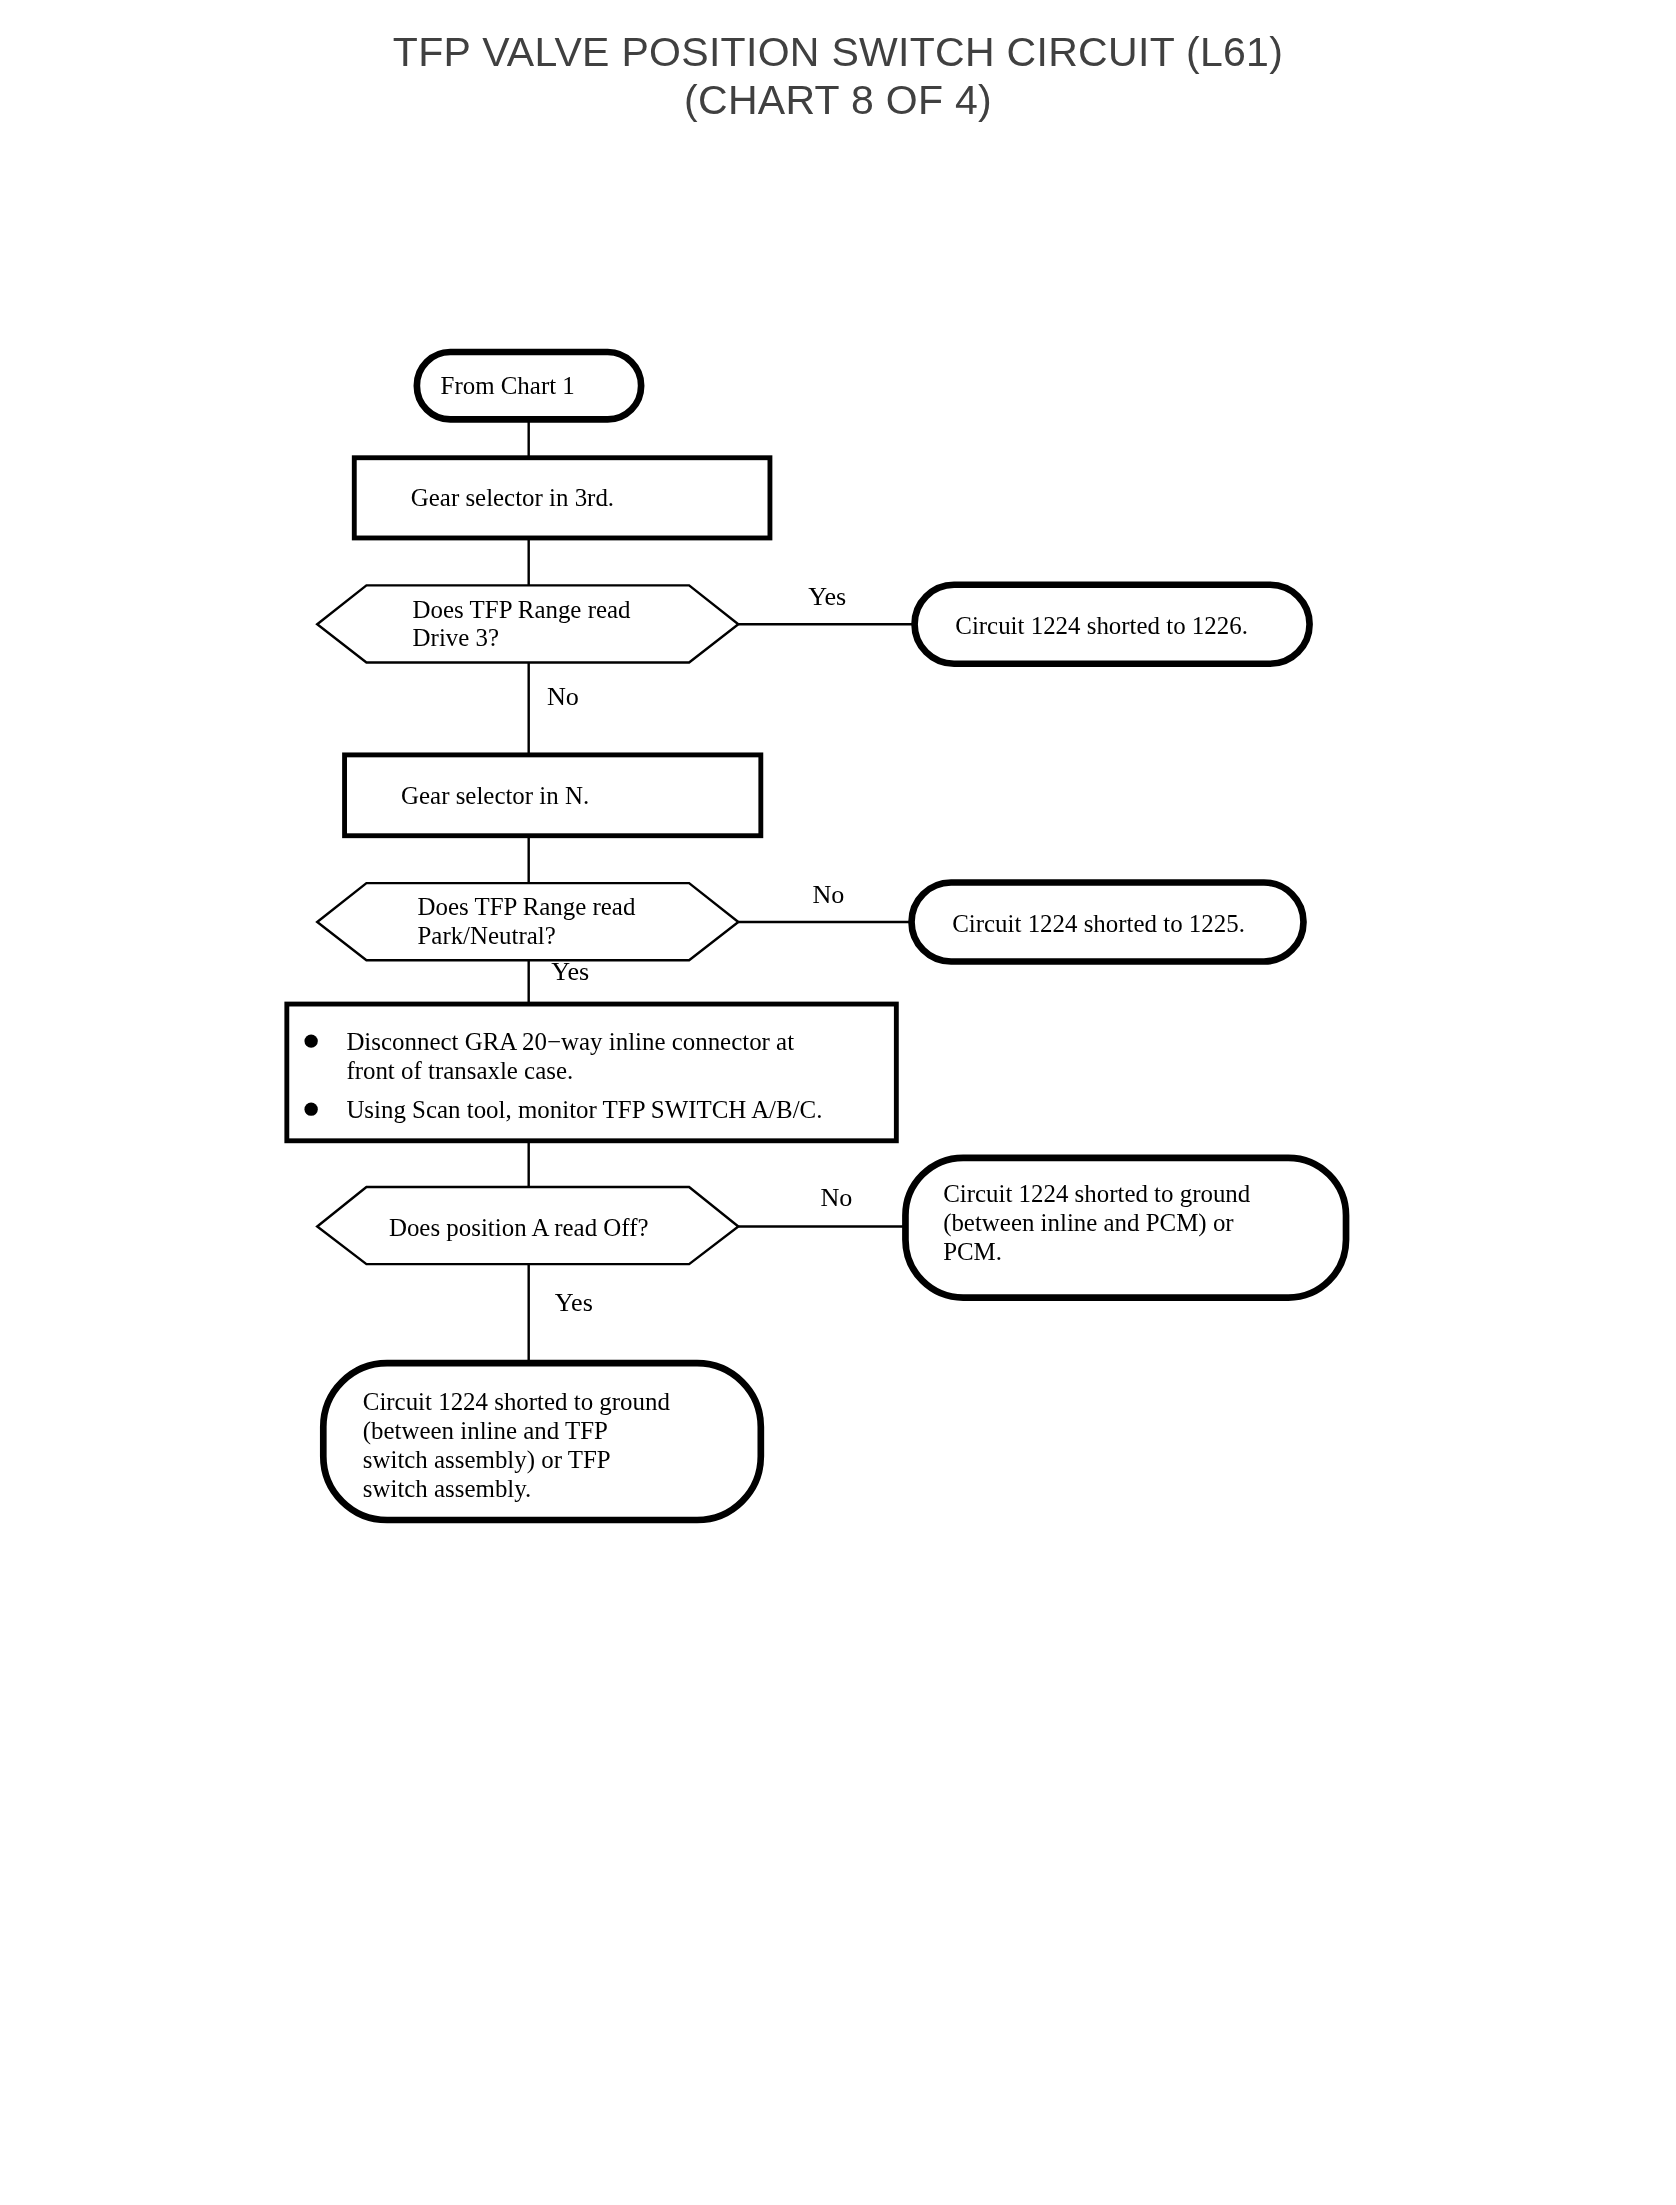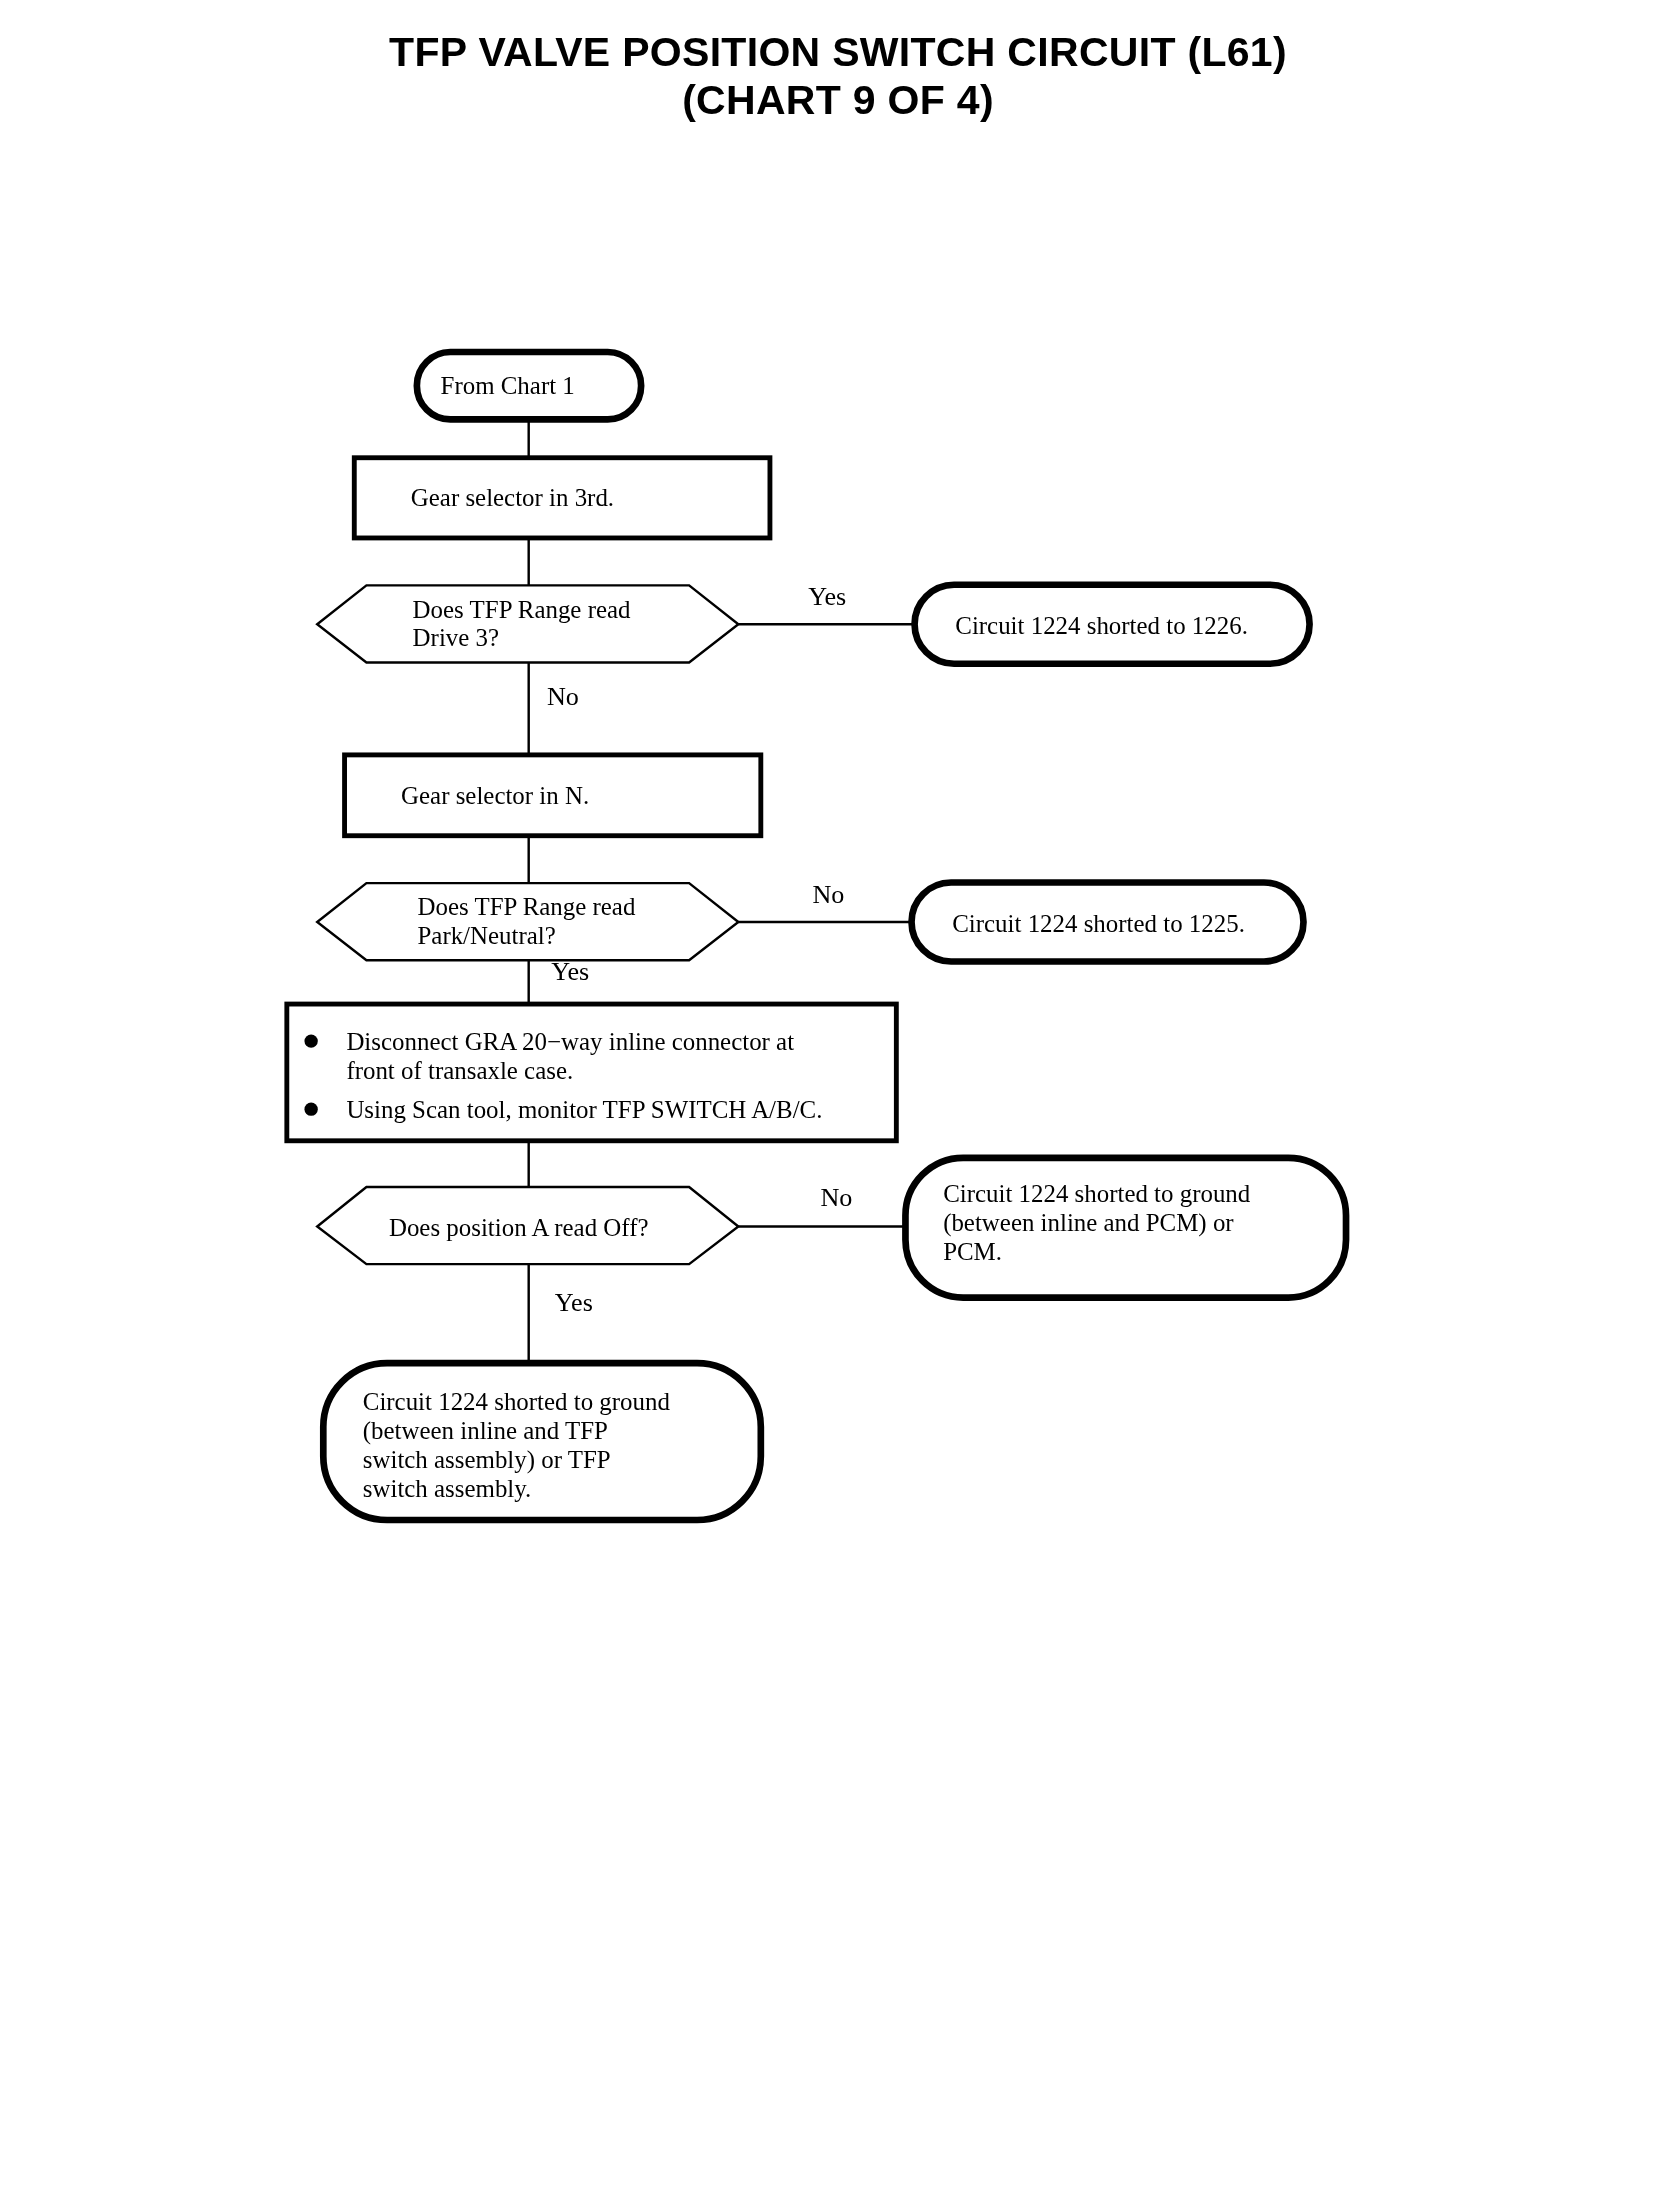--- a/index.html
+++ b/index.html
@@ -25,22 +25,22 @@
   .title-block {
     position: absolute;
     left: 0;
     top: 28px;
     width: 1676px;
     text-align: center;
     font-family: "Liberation Sans", sans-serif;
     font-size: 41px;
     line-height: 1.18;
     letter-spacing: 0.3px;
-    color: #000000;
-    font-weight: 700;
+    color: #404040;
+    font-weight: 400;
   }
   .title-line { display: block; white-space: pre; }
   svg.flow {
     position: absolute;
     left: 0;
     top: 0;
     width: 1676px;
     height: 2205px;
   }
   svg.flow text {
@@ -57,21 +57,21 @@
   .conn        { stroke: #000000; stroke-width: 4; fill: none; }
   .bullet-dot  { fill: #000000; }
 </style>
 </head>
 <body>
 
 <div id="page">
 
   <div class="title-block">
     <span class="title-line">TFP VALVE POSITION SWITCH CIRCUIT (L61)</span>
-    <span class="title-line">(CHART 9 OF 4)</span>
+    <span class="title-line">(CHART 8 OF 4)</span>
   </div>
 
   <svg class="flow" viewBox="0 0 2758 3628">
 
     <g>
       <line class="conn" x1="870" y1="690" x2="870" y2="753"></line>
       <line class="conn" x1="870" y1="885" x2="870" y2="963"></line>
       <line class="conn" x1="1215" y1="1027" x2="1505" y2="1027"></line>
       <line class="conn" x1="870" y1="1090" x2="870" y2="1242"></line>
       <line class="conn" x1="870" y1="1375" x2="870" y2="1453"></line>

